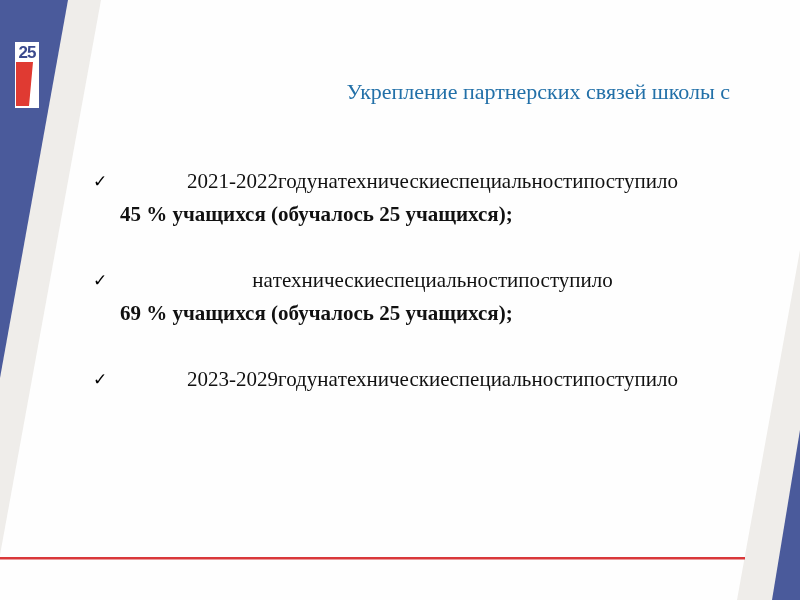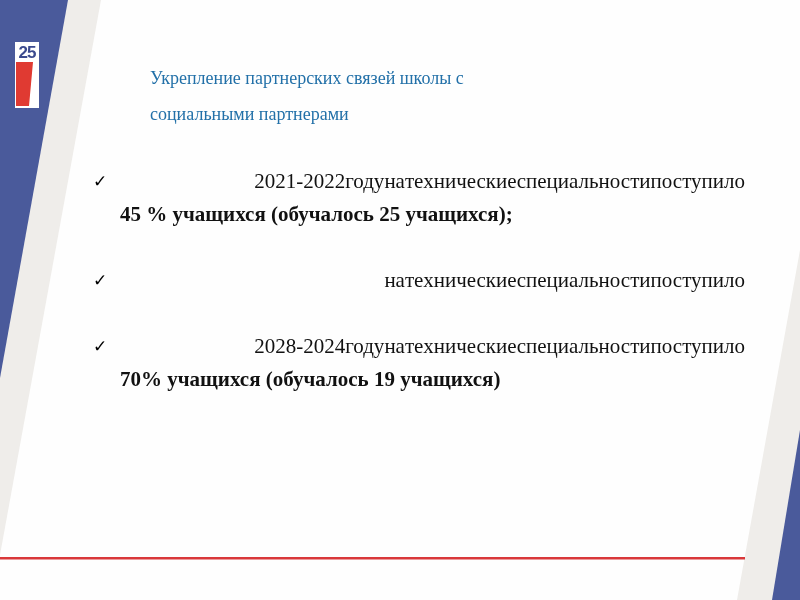--- a/index.html
+++ b/index.html
@@ -1,26 +1,26 @@
 <!DOCTYPE html>
 <html><head>
   <meta charset="utf-8">
   <style>
     html, body { margin: 0; padding: 0; }
     body { width: 800px; height: 600px; position: relative; overflow: hidden; background: #fefefe; font-family: "Liberation Serif", "DejaVu Serif", serif; }
     .bg-svg { position: absolute; left: 0; top: 0; width: 800px; height: 600px; }
     .logo { position: absolute; left: 15px; top: 42px; width: 24px; height: 66px; }
     .logo-num { position: absolute; left: 0; top: 0; width: 24px; height: 20px; background: #fff; color: #3b4a8e; font-family: "Liberation Sans", "DejaVu Sans", sans-serif; font-weight: bold; font-size: 17px; line-height: 21px; text-align: center; letter-spacing: -1px; }
-    .title { position: absolute; left: 150px; width: 580px; top: 60px; text-align: left; color: #2270a8; font-size: 18px; line-height: 36px; }
+    .title { position: absolute; left: 150px; width: 580px; top: 74px; text-align: right; color: #2270a8; font-size: 22px; line-height: 36px; }
     .title div { white-space: nowrap; }
     .bullets { position: absolute; left: 93px; top: 165px; width: 652px; }
     .bullet { position: relative; padding-left: 27px; font-size: 21px; line-height: 33px; color: #111; text-align: justify; text-align-last: left; margin-bottom: 33px; }
     .bullet .check { position: absolute; left: 0; top: 0; font-family: "DejaVu Sans", sans-serif; font-size: 17px; line-height: 33px; color: #000; }
     .bullet .line2 { display: block; white-space: nowrap; font-weight: bold; }
-    .line1-wrap { display: flex; justify-content: flex-end; }
+    .line1-wrap { display: flex; justify-content: center; }
   </style>
 </head>
 <body>
 
 <svg class="bg-svg" viewBox="0 0 800 600" xmlns="http://www.w3.org/2000/svg">
 
   <polygon points="0,0 101,0 0,555" fill="#efedea"></polygon>
 
   <polygon points="0,0 68,0 0,378" fill="#4a5a9b"></polygon>
 
@@ -33,21 +33,20 @@
   <rect x="15" y="42" width="24" height="66" fill="#ffffff"></rect>
   <polygon points="16,62 33,62 29,106 16,106" fill="#e03a32"></polygon>
 </svg>
 
 <div class="logo">
   <div class="logo-num">25</div>
 </div>
 
 <div class="title">
   <div>Укрепление партнерских связей школы с</div>
-  <div>социальными партнерами</div>
 </div>
 
 <div class="bullets">
   <div class="bullet">
     <span class="check">✓</span>
     <div class="line1-wrap">
       <span>2021-2022</span>
       <span>году</span>
       <span>на</span>
       <span>технические</span>
@@ -58,27 +57,27 @@
   </div>
 
   <div class="bullet">
     <span class="check">✓</span>
     <div class="line1-wrap">
       <span>на</span>
       <span>технические</span>
       <span>специальности</span>
       <span>поступило</span>
     </div>
+    <span class="line2">69 % учащихся (обучалось 25 учащихся);</span>
   </div>
 
   <div class="bullet">
     <span class="check">✓</span>
     <div class="line1-wrap">
-      <span>2028-2024</span>
+      <span>2023-2029</span>
       <span>году</span>
       <span>на</span>
       <span>технические</span>
       <span>специальности</span>
       <span>поступило</span>
     </div>
-    <span class="line2">70% учащихся (обучалось 19 учащихся)</span>
   </div>
 </div>
 
 </body></html>

